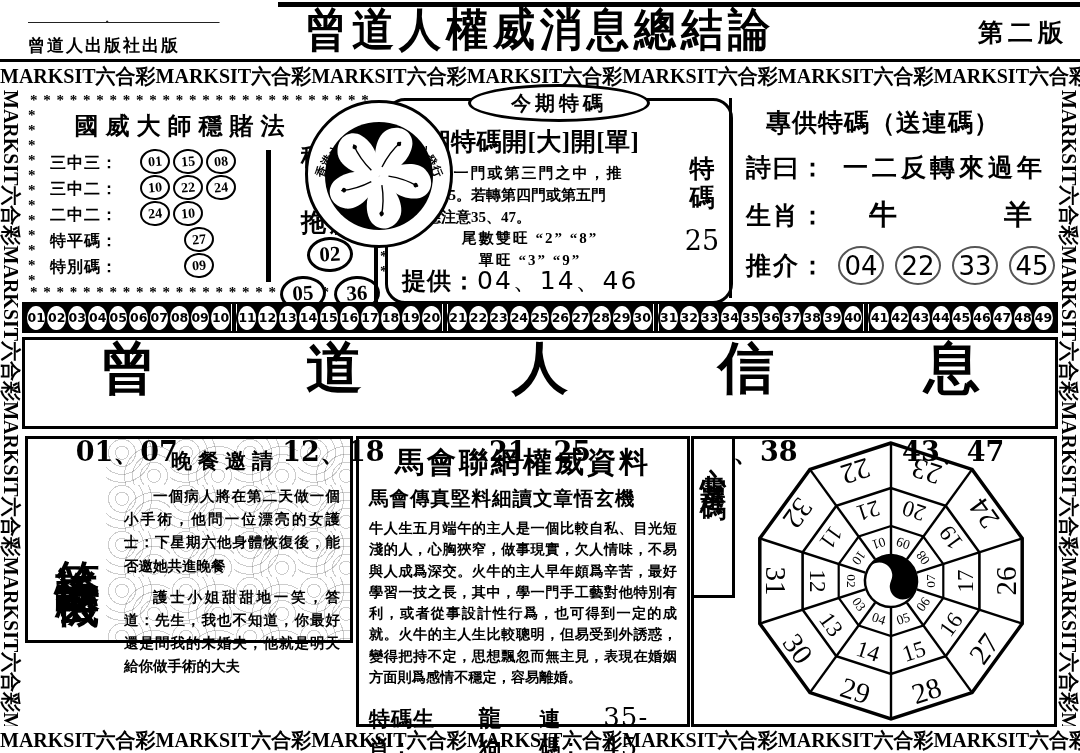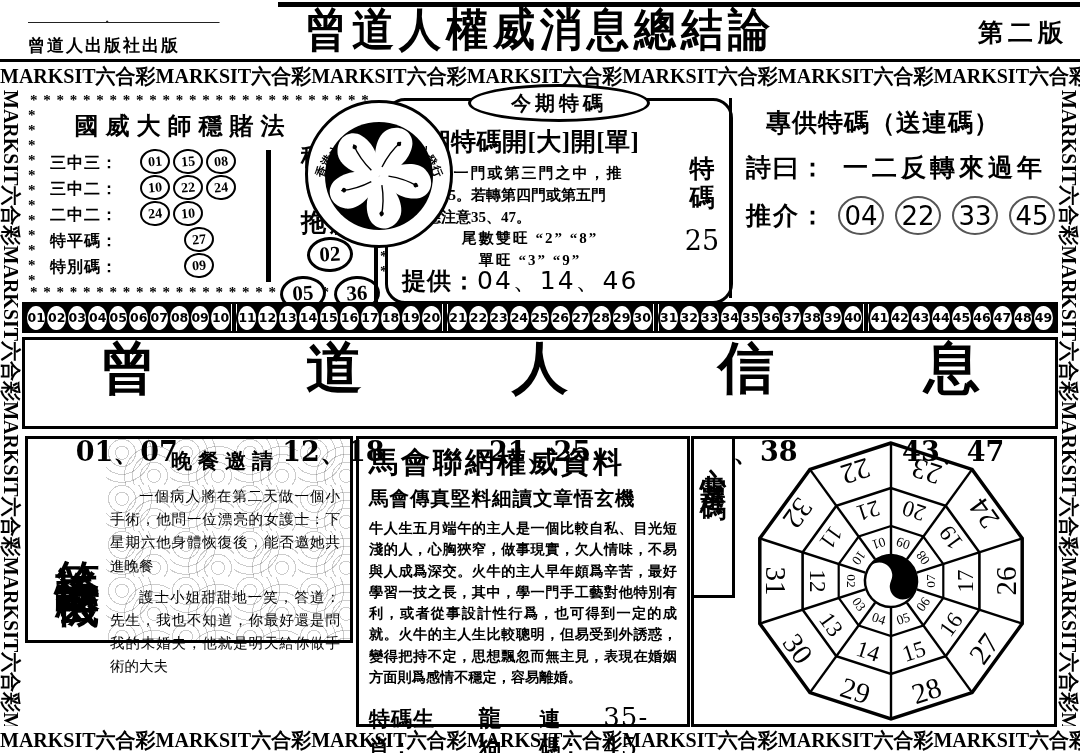--- a/index.html
+++ b/index.html
@@ -98,24 +98,24 @@
             box-sizing:border-box;display:flex;padding-left:20px;}
   .joke-side{width:58px;display:flex;align-items:center;justify-content:center;}
   .joke-side span{writing-mode:vertical-rl;text-orientation:upright;font-size:44px;font-weight:900;
                   letter-spacing:6px;line-height:1;}
   .joke-story{flex:1;padding:8px 10px 0 4px;
      background-image:
        radial-gradient(circle at 25% 30%, rgba(0,0,0,0) 0 6px, rgba(0,0,0,.20) 6px 7px, rgba(0,0,0,0) 7px 13px, rgba(0,0,0,.20) 13px 14px, rgba(0,0,0,0) 14px 21px, rgba(0,0,0,.20) 21px 22px, rgba(0,0,0,0) 22px 29px, rgba(0,0,0,.20) 29px 30px, rgba(0,0,0,0) 30px),
        radial-gradient(circle at 75% 80%, rgba(0,0,0,0) 0 6px, rgba(0,0,0,.20) 6px 7px, rgba(0,0,0,0) 7px 13px, rgba(0,0,0,.20) 13px 14px, rgba(0,0,0,0) 14px 21px, rgba(0,0,0,.20) 21px 22px, rgba(0,0,0,0) 22px 29px, rgba(0,0,0,.20) 29px 30px, rgba(0,0,0,0) 30px);
      background-size:64px 46px;}
   .joke-title{text-align:center;font-size:21px;font-weight:900;letter-spacing:6px;margin-bottom:10px;}
-  .joke-story p{margin:0 0 8px 0;font-size:14.5px;font-weight:normal;line-height:1.6;text-indent:2em;text-align:justify;}
+  .joke-story p{margin:0 0 8px 14px;font-size:14.5px;font-weight:bold;line-height:1.6;text-indent:2em;text-align:justify;}
   .club-box{position:absolute;left:334px;top:346px;width:334px;height:291px;border:3.5px solid #000;
             box-sizing:border-box;padding:4px 10px;}
-  .club-title{font-size:29px;font-weight:900;letter-spacing:3px;}
+  .club-title{text-align:center;font-size:29px;font-weight:900;letter-spacing:3px;}
   .club-sub{text-align:left;font-size:19.5px;font-weight:900;letter-spacing:1px;margin-top:2px;}
   .club-body{font-size:14.2px;font-weight:bold;line-height:1.5;text-align:justify;margin-top:6px;}
   .club-line{display:flex;align-items:baseline;margin-top:14px;}
   .club-line .lb{font-size:21px;font-weight:900;letter-spacing:1px;}
   .club-line .vz{font-size:23px;font-weight:900;letter-spacing:10px;margin-left:8px;}
   .club-line .lb2{font-size:21px;font-weight:900;margin-left:auto;}
   .club-line .vn{font-size:26px;font-family:"DejaVu Serif",serif;margin-left:6px;letter-spacing:1px;}
   .wheel-box{position:absolute;left:669px;top:346px;width:366px;height:291px;border:3.5px solid #000;
              box-sizing:border-box;}
   .wheel-label{position:absolute;left:-3.5px;top:-3.5px;width:44px;height:162px;border:3px solid #000;
@@ -248,20 +248,25 @@
         <div class="zi">碼</div>
         <div class="num">25</div>
       </div>
     </div>
 
     <div class="supply-box">
       <div class="su-title">專供特碼（送連碼）</div>
       <div class="su-row">
         <span class="su-label">詩曰：</span>
         <span class="su-poem">一二反轉來過年</span>
+      </div>
+      <div class="su-row">
+        <span class="su-label">生肖：</span>
+        <span class="su-z1">牛</span>
+        <span class="su-z2">羊</span>
       </div>
       <div class="su-row">
         <span class="su-label">推介：</span>
         <span class="rc">04</span>
         <span class="rc">22</span>
         <span class="rc">33</span>
         <span class="rc">45</span>
       </div>
     </div>
 

